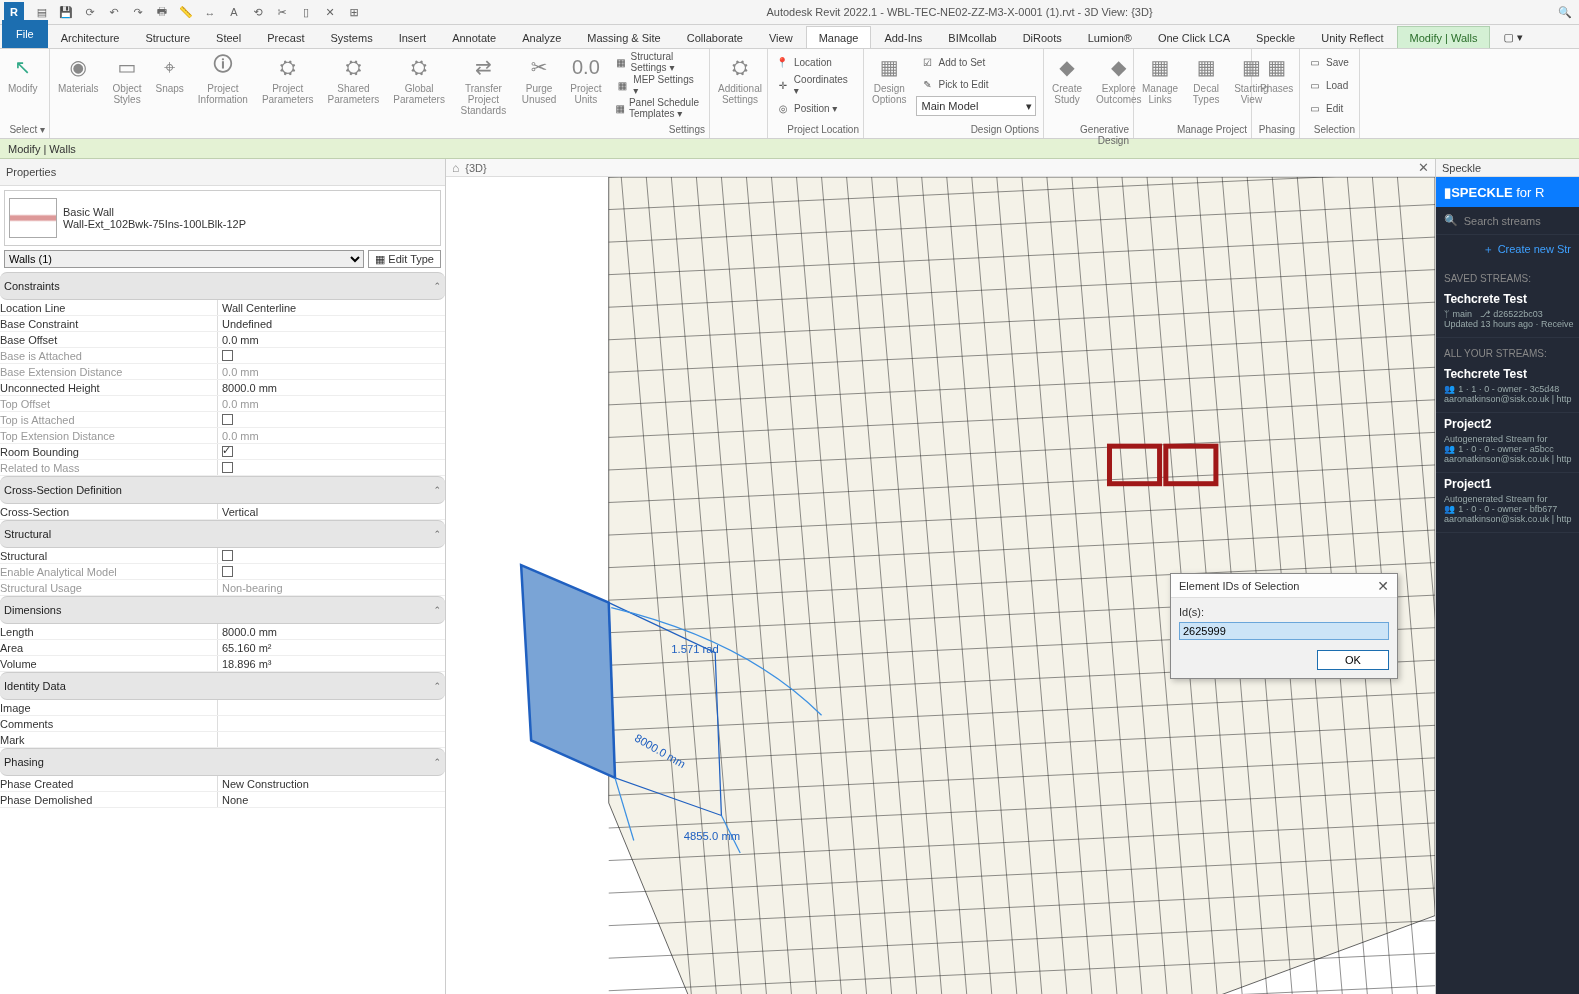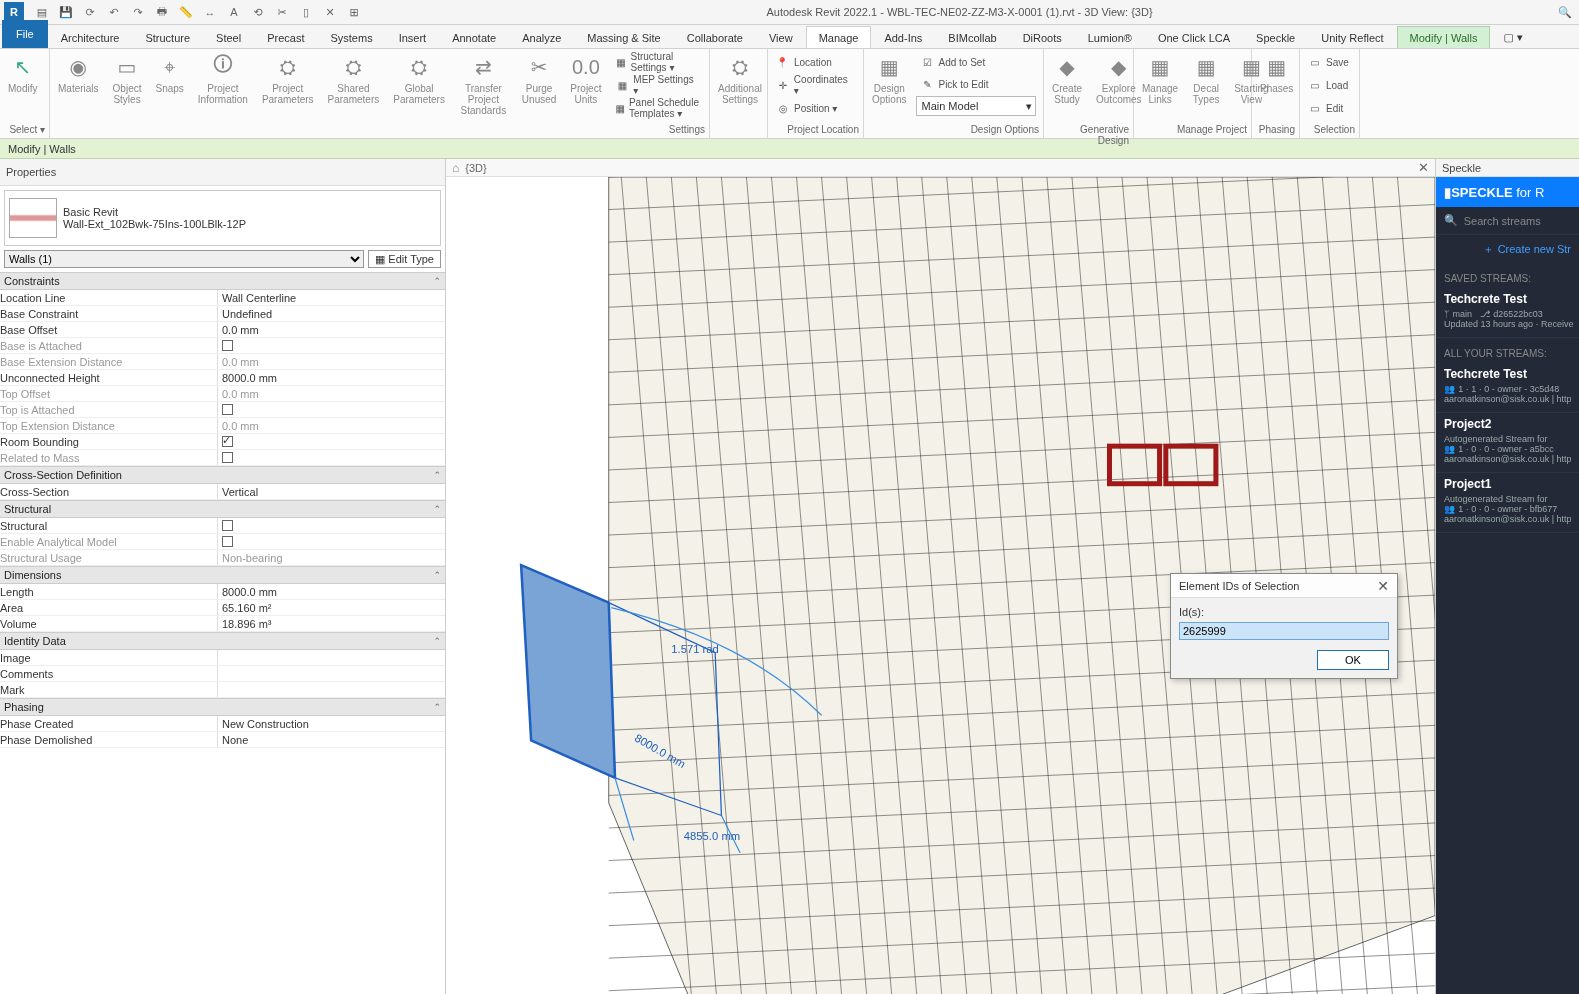--- a/index.html
+++ b/index.html
@@ -39,21 +39,21 @@
 .props-panel { width:446px; border-right:1px solid #ccc; display:flex; flex-direction:column; background:#fff; }
 .panel-head { height:27px; background:#f4f4f4; border-bottom:1px solid #ddd; padding:0 6px; display:flex; align-items:center; font-size:11px; color:#444; }
 .type-sel { height:56px; border:1px solid #ccc; margin:4px; display:flex; align-items:center; gap:6px; padding:4px; }
 .type-sel .preview { width:48px; height:40px; border:1px solid #aaa; background:linear-gradient(#fff 40%,#d99 45%,#d99 55%,#fff 60%); }
 .type-sel .info { display:flex; flex-direction:column; font-size:11px; }
 .filter-row { height:22px; display:flex; align-items:flex-start; gap:4px; padding:0 4px; }
 .filter-row select { flex:1; height:18px; font-size:11px; border:1px solid #999; }
 .edit-type { display:flex; align-items:center; gap:3px; padding:0 6px; height:18px; border:1px solid #999; background:#fff; cursor:pointer; font-size:11px; }
 
 .prop-grid { flex:1; overflow-y:auto; overflow-x:hidden; }
-.prop-section { height:18px; background:#e6e6e6; border-top:1px solid #ccc; border-bottom:1px solid #ccc; display:flex; align-items:center; padding:0 4px; font-size:11px; color:#222;}
+.prop-section { height:28px; background:#e6e6e6; border-top:1px solid #ccc; border-bottom:1px solid #ccc; display:flex; align-items:center; padding:0 4px; font-size:11px; color:#222;border-radius:7px;}
 .prop-section .caret { margin-left:auto; font-size:9px; color:#666; }
 .prop-row { height:16px; display:flex; border-bottom:1px solid #eee; font-size:11px; }
 .prop-row.indent .k { padding-left:0;text-align:right; }
 .prop-row .k { width:218px; padding-left:6px; display:flex; align-items:center; border-right:1px solid #ddd; }
 .prop-row .v { flex:1; padding-left:4px; display:flex; align-items:center; }
 .prop-row.dim .k, .prop-row.dim .v { color:#999; }
 .chk { width:11px; height:11px; border:1px solid #666; display:inline-block; background:#fff; position:relative; }
 .chk.checked::after { content:'✓'; position:absolute; top:-3px; left:-1px; font-size:11px; }
 
 
@@ -315,21 +315,21 @@
 
 <div class="ctxbar">Modify | Walls</div>
 
 <div class="main">
 
   <div class="props-panel">
     <div class="panel-head">Properties</div>
     <div class="type-sel">
       <div class="preview"></div>
       <div class="info">
-        <div>Basic Revit</div>
+        <div>Basic Wall</div>
         <div>Wall-Ext_102Bwk-75Ins-100LBlk-12P</div>
       </div>
     </div>
     <div class="filter-row">
       <select><option>Walls (1)</option></select>
       <div class="edit-type">
           <span>▦</span>
           <span>Edit Type</span>
         </div>
     </div>

